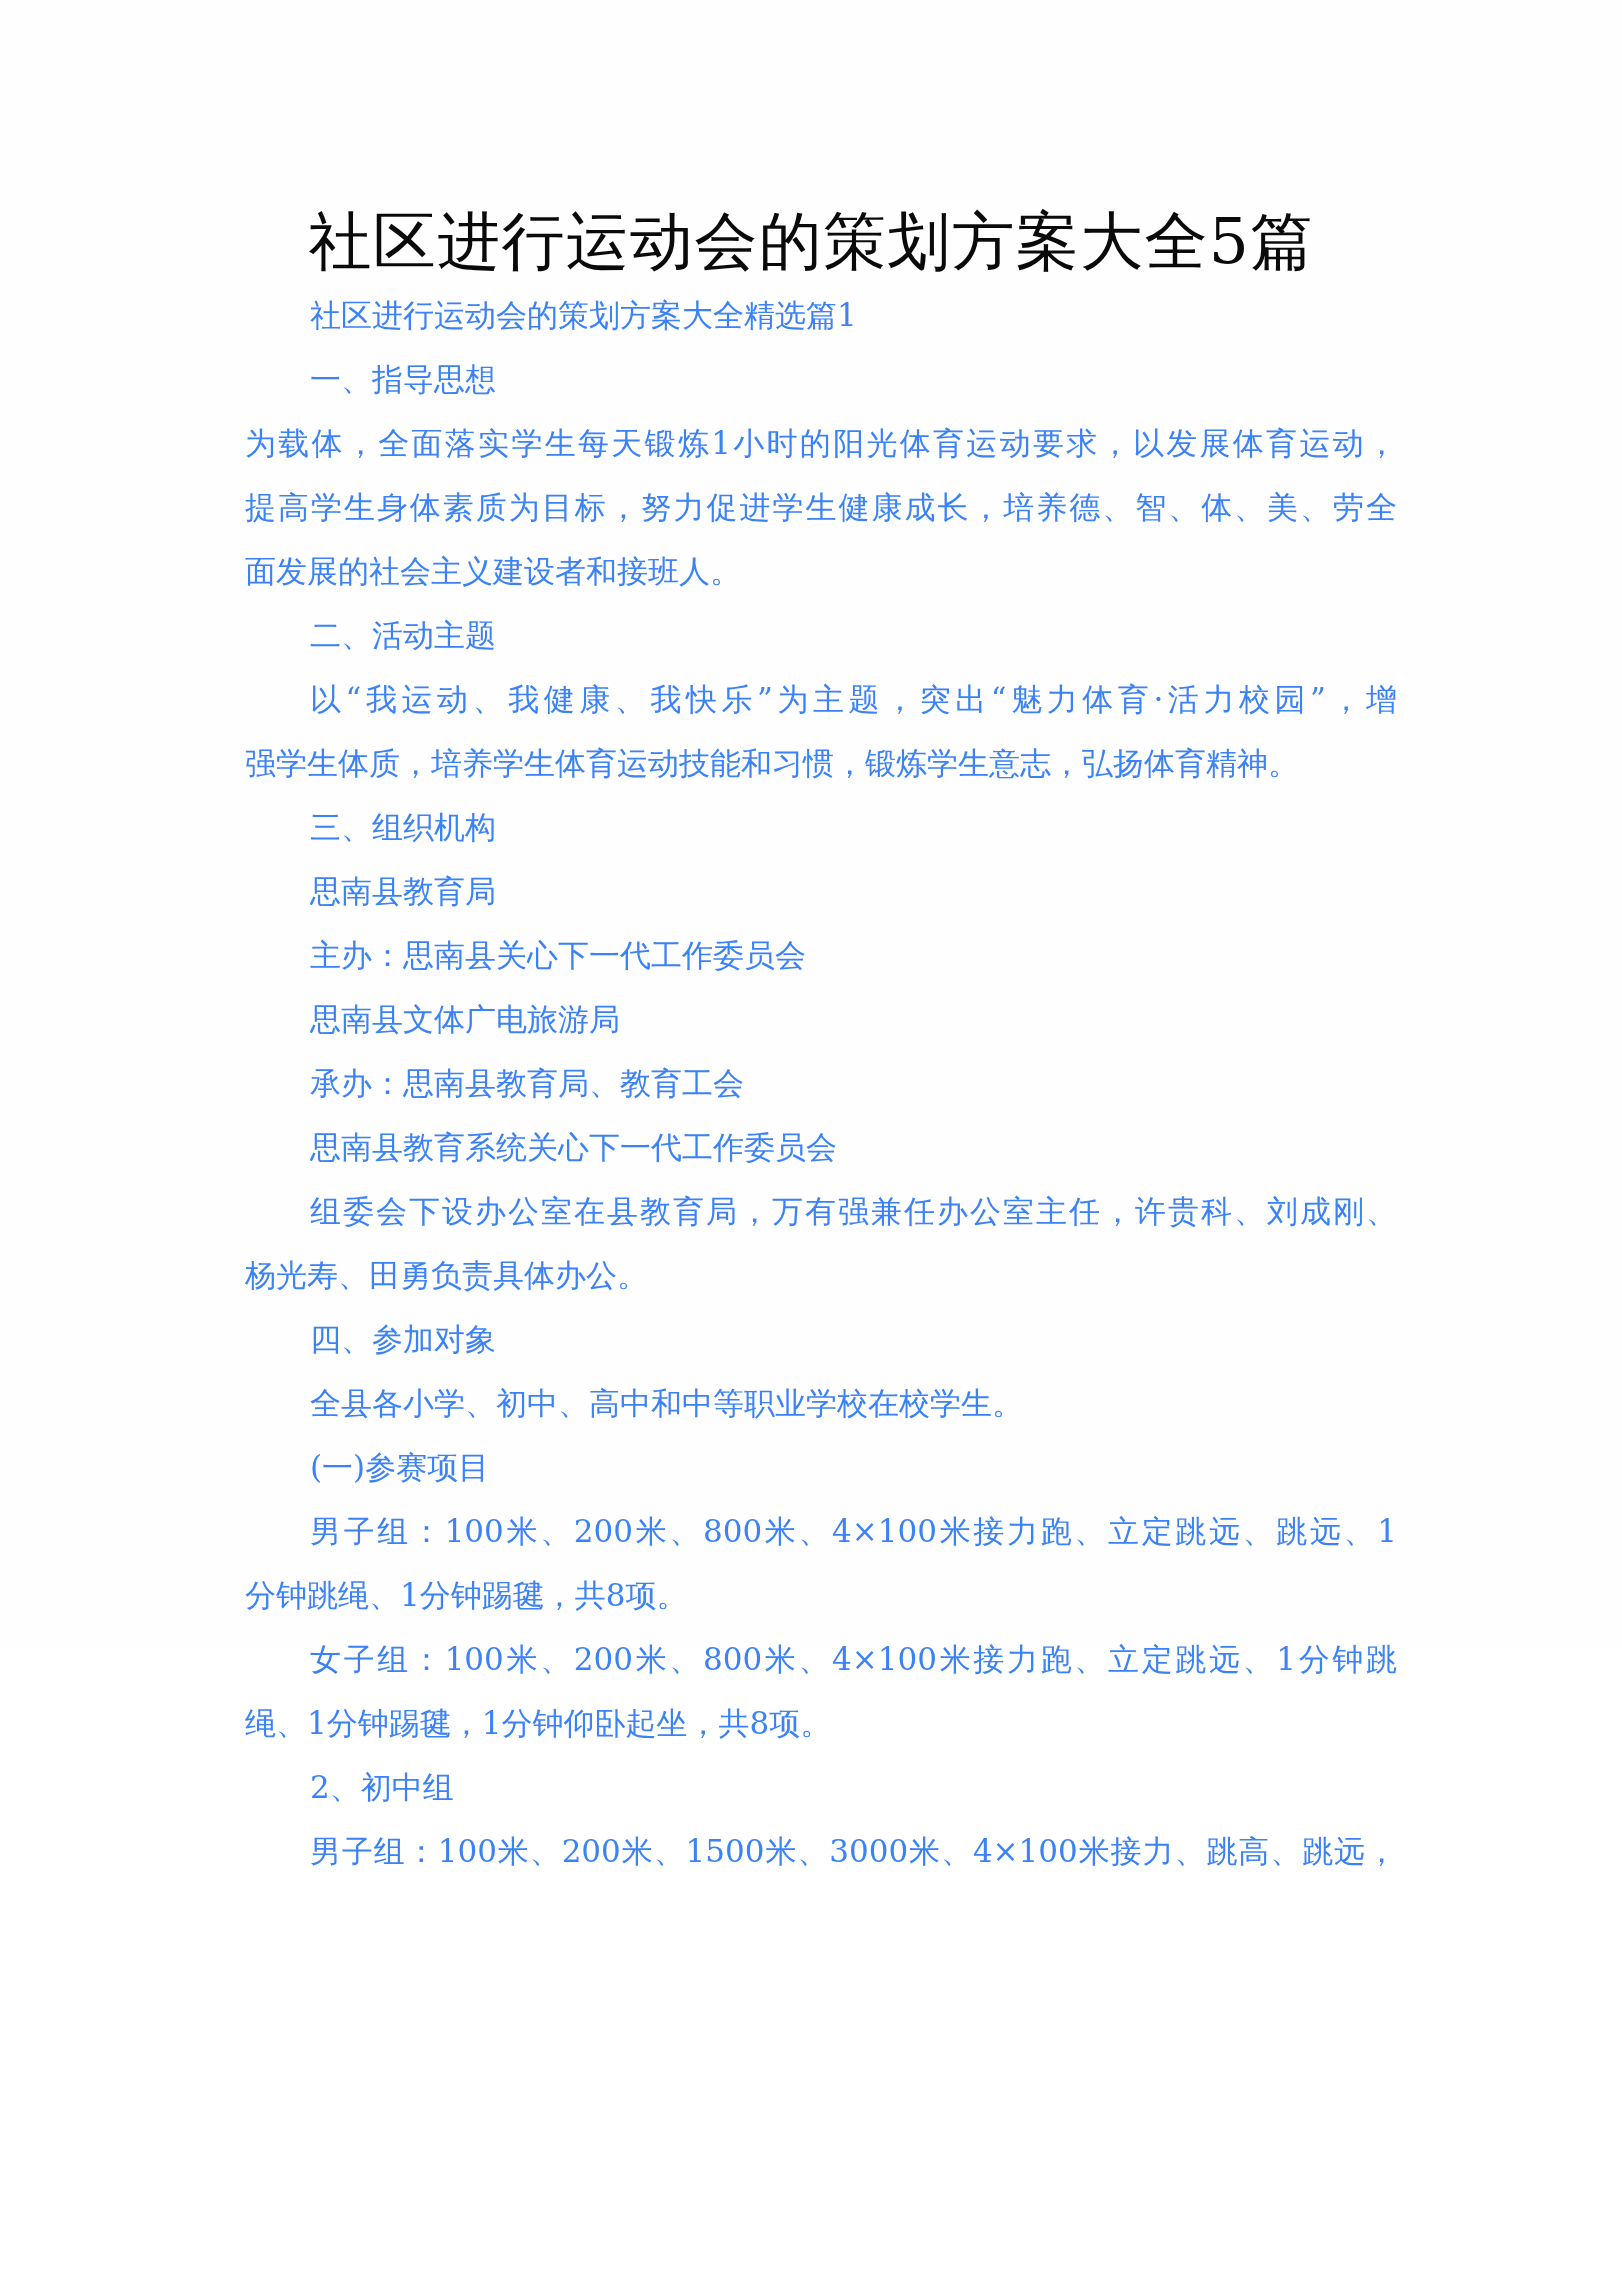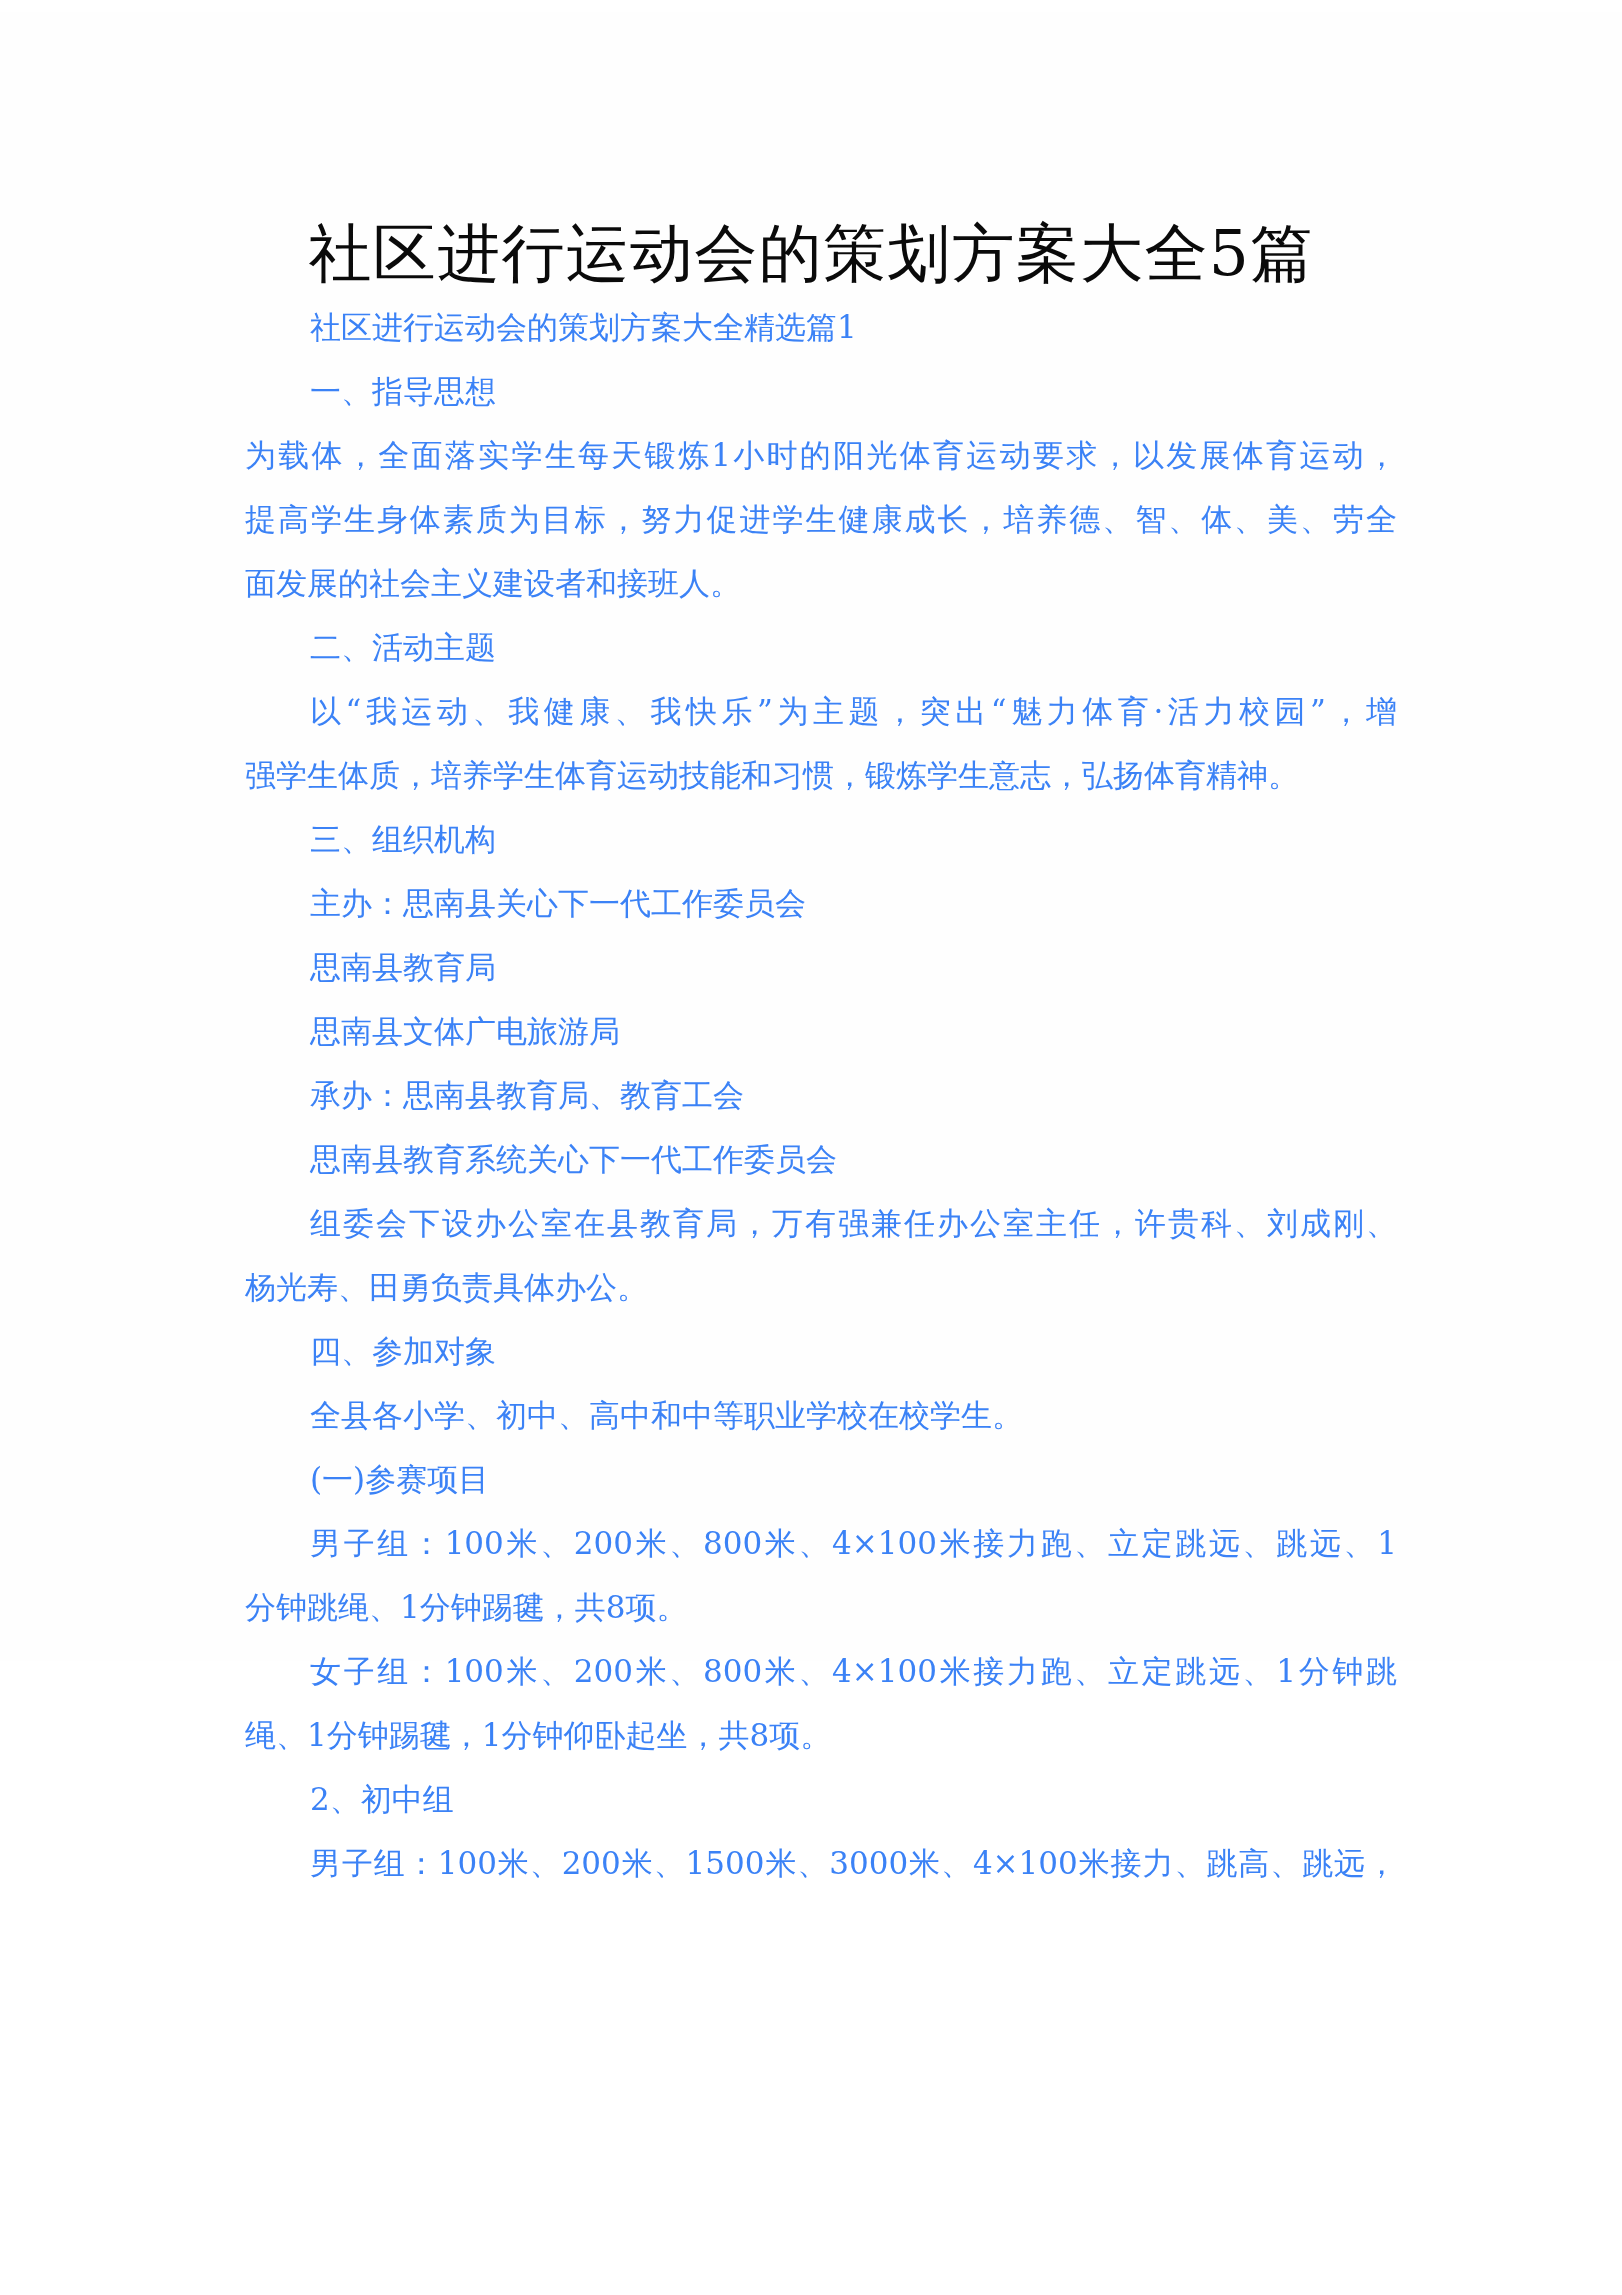--- a/index.html
+++ b/index.html
@@ -1,18 +1,18 @@
 <!DOCTYPE html>
 <html style="font-size:10.5px"><head>
 <meta charset="utf-8">
 <style>
   html, body { margin: 0; padding: 0; background: #ffffff; }
   body { width: 1623px; height: 2295px; position: relative; overflow: hidden; }
   .page {
-    position: absolute; left: 0; top: 12px; width: 1623px; height: 1649px;
+    position: absolute; left: 0; top: 0; width: 1623px; height: 1649px;
     background: #fefefe;
     font-family: "DejaVu Serif", "Liberation Serif", serif;
     color: #111111;
   }
   .title {
     position: absolute; left: 0; width: 1623px; top: 196px;
     text-align: center; font-size: 63px; line-height: 92px;
     letter-spacing: 1.3px; color: #0a0a0a;
   }
   .body {
@@ -41,22 +41,22 @@
       </div>
     <div class="line">面发展的社会主义建设者和接班人。</div>
 
     <div class="line indent">二、活动主题</div>
     <div class="line indent">
         <span class="just">以“我运动、我健康、我快乐”为主题，突出“魅力体育·活力校园”，增</span>
       </div>
     <div class="line">强学生体质，培养学生体育运动技能和习惯，锻炼学生意志，弘扬体育精神。</div>
 
     <div class="line indent">三、组织机构</div>
+    <div class="line indent">思南县教育局</div>
     <div class="line indent">主办：思南县关心下一代工作委员会</div>
-    <div class="line indent">思南县教育局</div>
     <div class="line indent">思南县文体广电旅游局</div>
     <div class="line indent">承办：思南县教育局、教育工会</div>
     <div class="line indent">思南县教育系统关心下一代工作委员会</div>
     <div class="line indent">
         <span class="just">组委会下设办公室在县教育局，万有强兼任办公室主任，许贵科、刘成刚、</span>
       </div>
     <div class="line">杨光寿、田勇负责具体办公。</div>
 
     <div class="line indent">四、参加对象</div>
     <div class="line indent">全县各小学、初中、高中和中等职业学校在校学生。</div>

